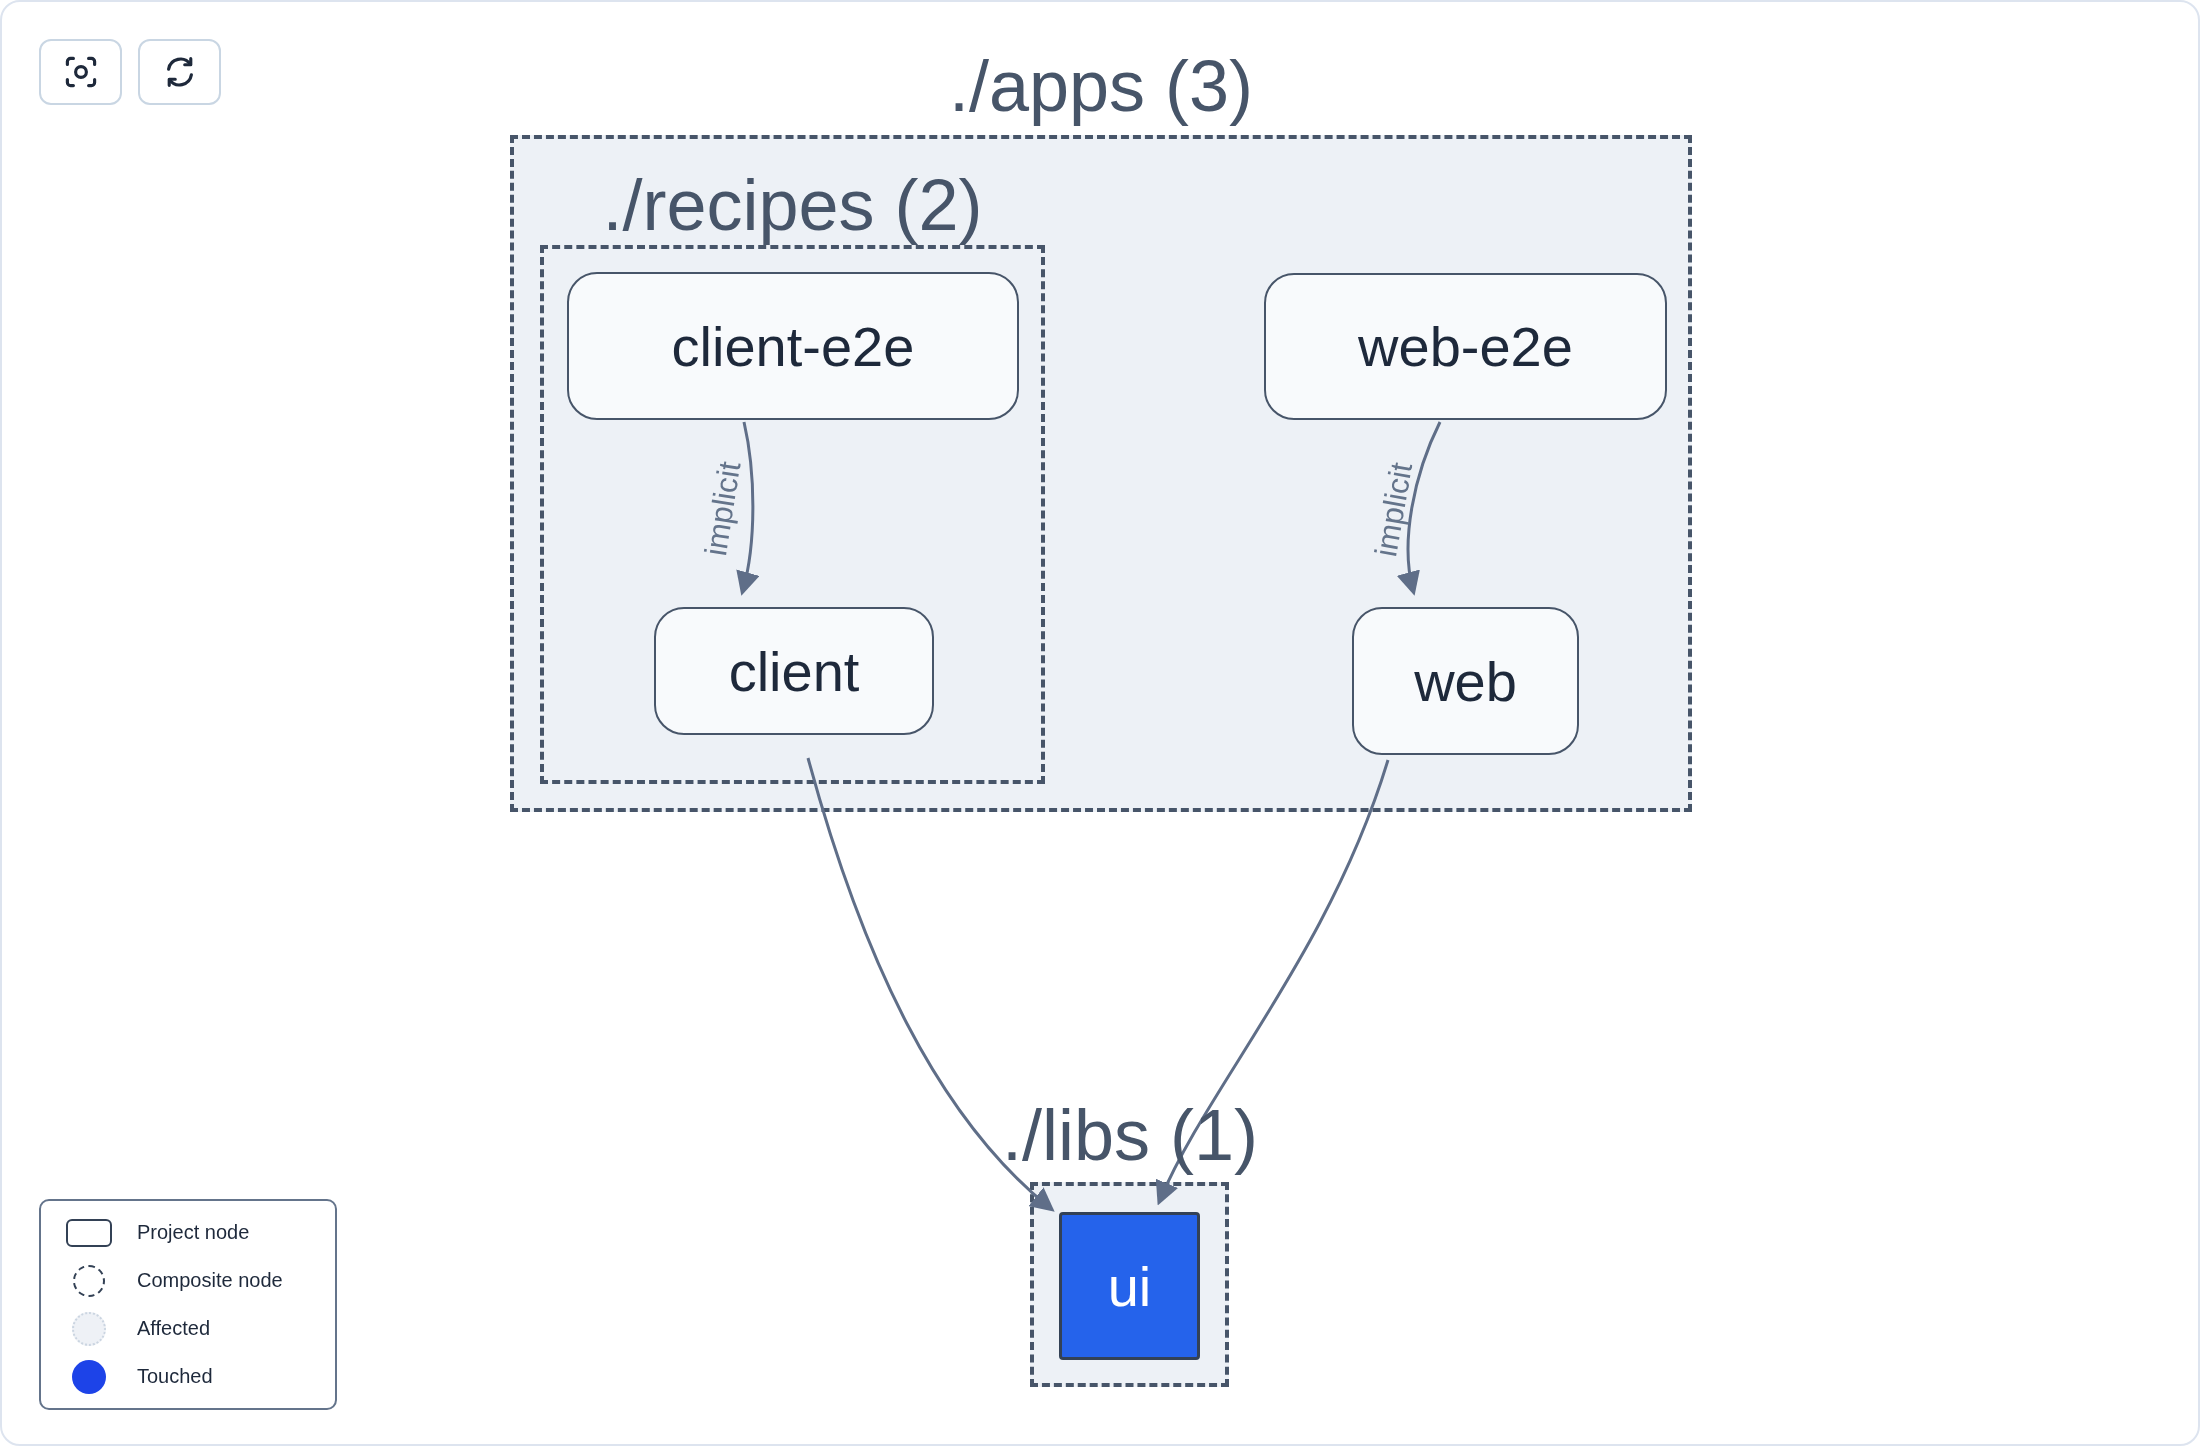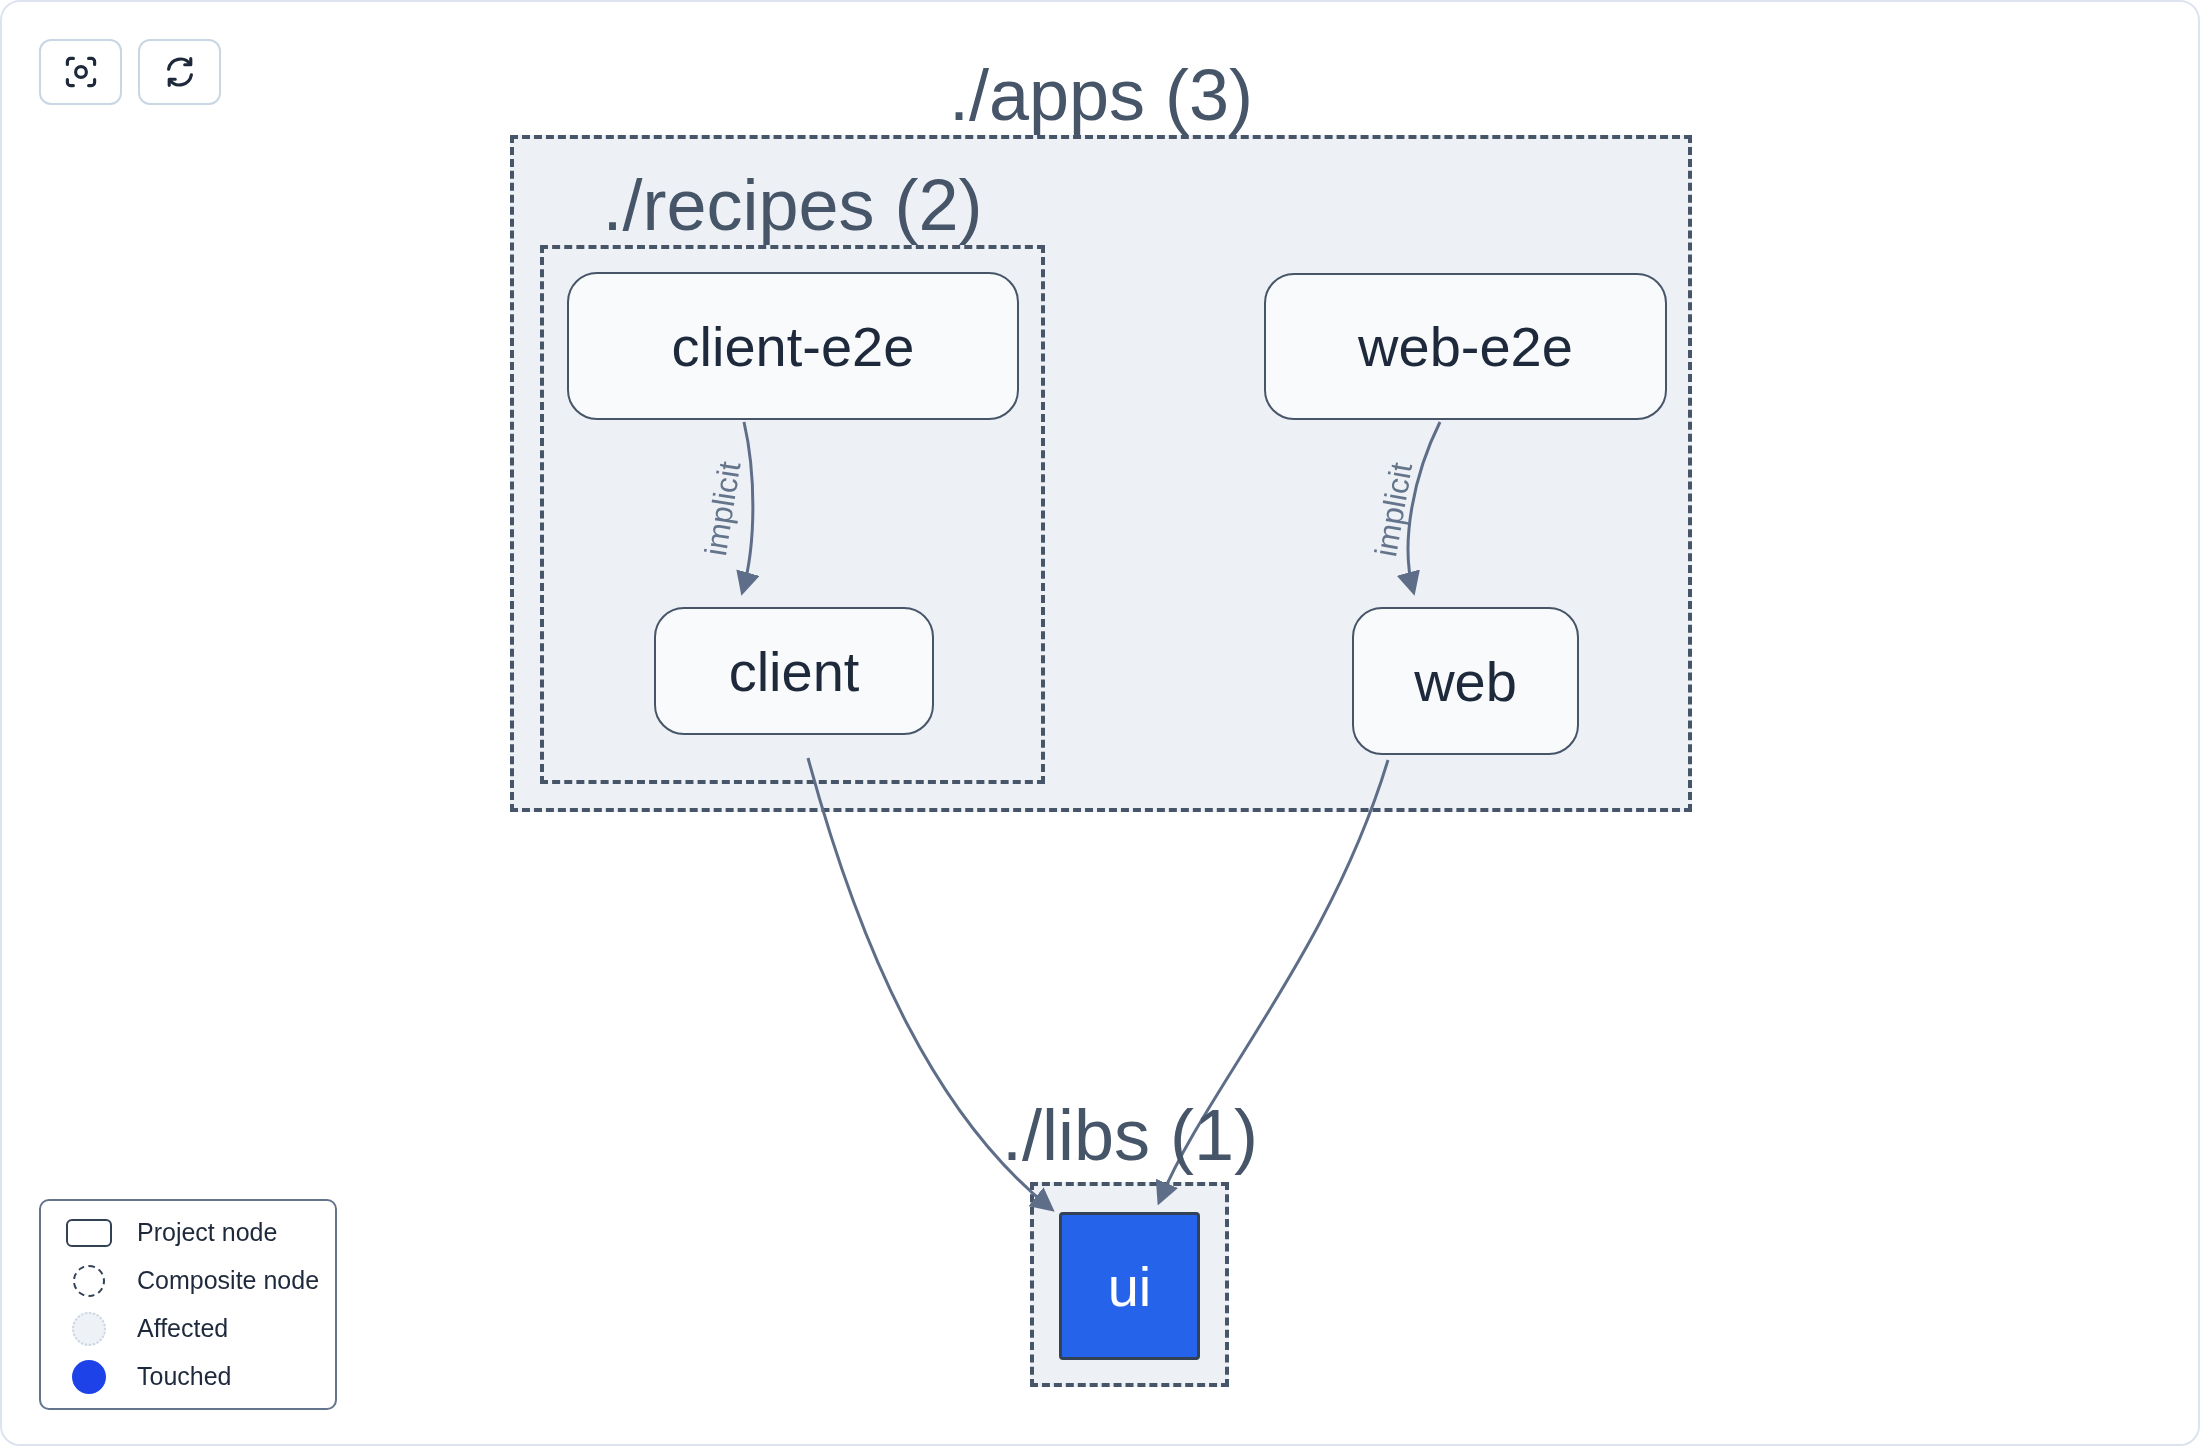--- a/index.html
+++ b/index.html
@@ -87,21 +87,21 @@
   }
   .legend-row{
     display:flex;align-items:center;
     height:48px;
   }
   .legend-icon-cell{
     width:96px;display:flex;align-items:center;justify-content:center;
     flex:none;
   }
   .legend-label{
-    font-size:25px;color:#1e293b;white-space:nowrap;
+    font-size:20px;color:#1e293b;white-space:nowrap;
   }
   .li-project{width:46px;height:28px;border:2.5px solid #334155;border-radius:6px;background:#ffffff;box-sizing:border-box;}
   .li-composite{width:32px;height:32px;border:2px dashed #334155;border-radius:50%;background:#ffffff;box-sizing:border-box;}
   .li-affected{width:34px;height:34px;border:2px dotted #cbd5e1;border-radius:50%;background:#eef1f6;box-sizing:border-box;}
   .li-touched{width:34px;height:34px;border-radius:50%;background:#1d43e8;box-sizing:border-box;}
 </style>
 </head>
 <body>
 
 <div class="canvas">
@@ -125,21 +125,21 @@
         <path d="M19.2 13.8 A 7.6 7.6 0 0 1 5.4 16.8"></path>
         <path d="M5.2 20.4 L5.2 16.6 L9 16.6"></path>
       </svg>
     </span>
   </div>
 
   <div class="composite" style="left:508px;top:133px;width:1182px;height:677px;"></div>
   <div class="composite" style="left:538px;top:243px;width:505px;height:539px;"></div>
   <div class="composite" style="left:1028px;top:1180px;width:199px;height:205px;"></div>
 
-  <div class="composite-label" style="left:508px;width:1182px;top:52px;">./apps (3)</div>
+  <div class="composite-label" style="left:508px;width:1182px;top:43px;">./apps (3)</div>
   <div class="composite-label" style="left:538px;width:505px;top:162px;">./recipes (2)</div>
   <div class="composite-label" style="left:928px;width:400px;top:1092px;">./libs (1)</div>
 
   <svg class="edges">
     <defs>
       <marker id="arrow" viewBox="0 0 10 10" refX="7.5" refY="5" markerWidth="8" markerHeight="8" orient="auto-start-reverse">
         <path d="M0 0 L10 5 L0 10 z" fill="#5f6e88"></path>
       </marker>
     </defs>
     <path class="edge" d="M742 420 C754 472 754 542 741 588" marker-end="url(#arrow)"></path>

